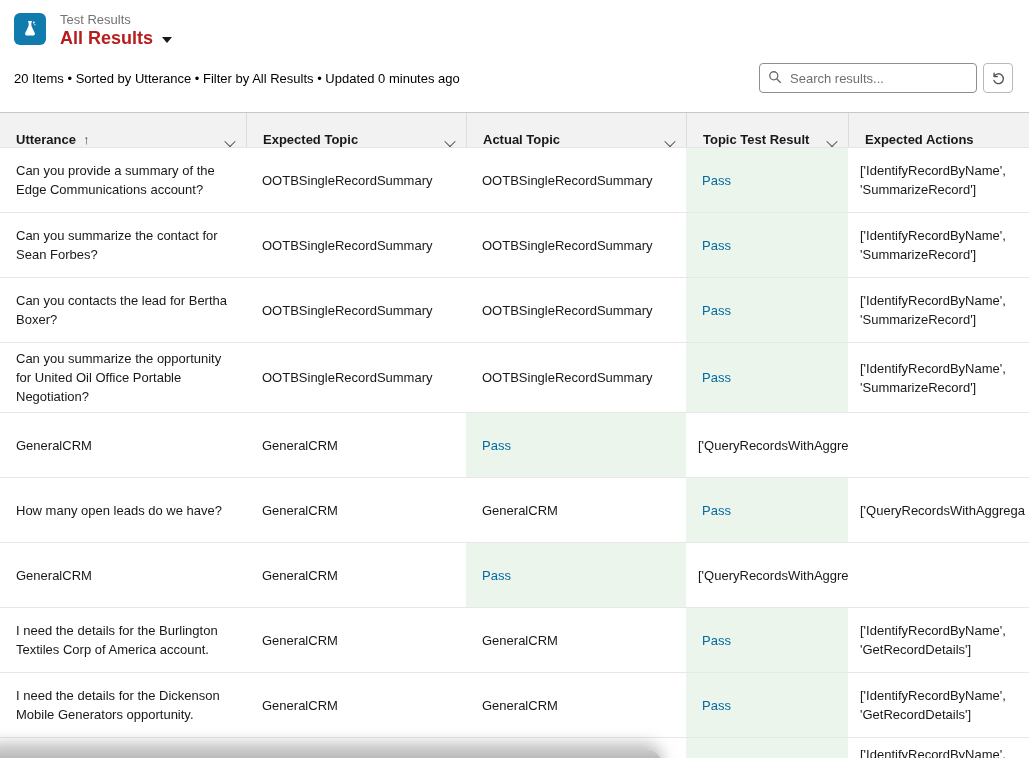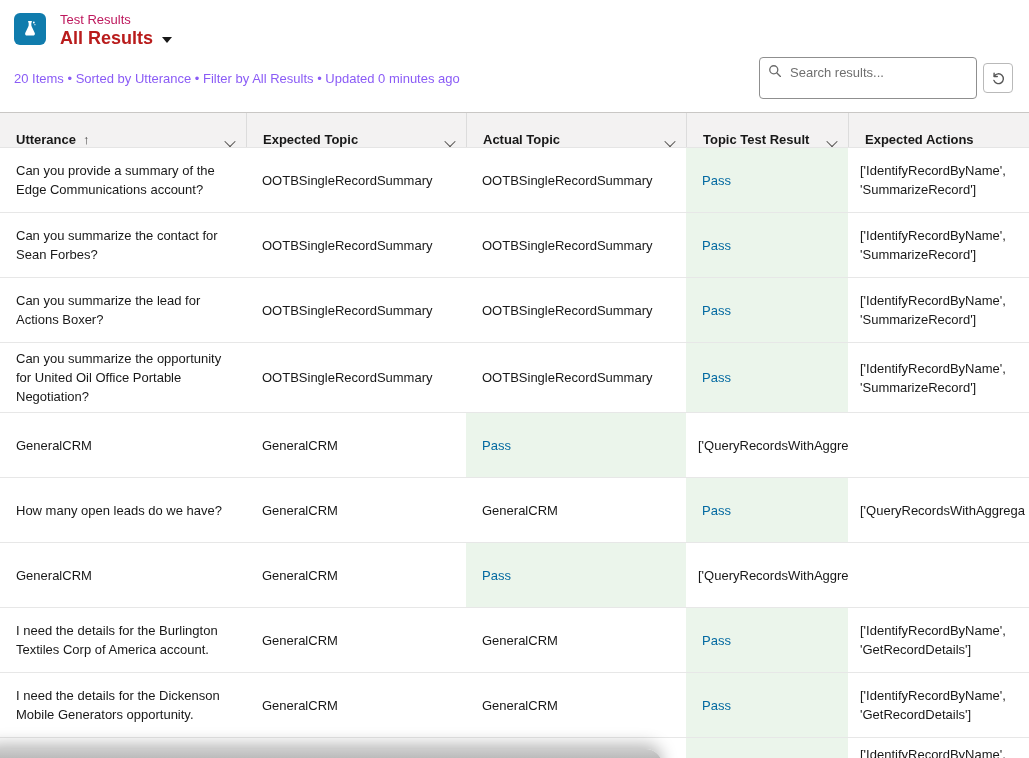--- a/index.html
+++ b/index.html
@@ -7,33 +7,33 @@
     position:relative;width:1029px;height:758px;overflow:hidden;background:#fff;
     font-family:"Liberation Sans",sans-serif;color:#181818;
   }
   
   .page-header{display:flex;align-items:flex-start;padding:13px 16px 0 14px;height:45px;box-sizing:border-box;}
   .obj-icon{
     width:32px;height:32px;border-radius:6px;background:#107cad;flex:0 0 32px;
     display:flex;align-items:center;justify-content:center;
   }
   .titles{margin-left:14px;display:flex;flex-direction:column;gap:2px;}
-  .obj-label{font-size:13px;color:#be185d;line-height:14px;}
+  .obj-label{font-size:13px;color:#737373;line-height:14px;}
   .view-row{display:flex;align-items:center;cursor:pointer;}
   .view-name{font-size:18px;font-weight:700;color:#b91c1c;line-height:19px;}
   .caret{width:0;height:0;border-left:5px solid transparent;border-right:5px solid transparent;
     border-top:6px solid #181818;margin-left:9px;margin-top:3px;}
   
   .toolbar{display:flex;align-items:center;justify-content:space-between;margin-top:18px;padding:0 16px 0 14px;height:30px;}
-  .summary{font-size:13px;color:#8b5cf6;}
+  .summary{font-size:13px;color:#000000;}
   .controls{display:flex;align-items:center;gap:6px;}
   .search{position:relative;}
   .search input{
     width:178px;height:28px;border:1px solid #8f8f8f;border-radius:4px;
-    padding:0 8px 12px 30px;font-size:13px;font-family:"Liberation Sans",sans-serif;color:#15803d;outline:none;
+    padding:0 8px 0 30px;font-size:13px;font-family:"Liberation Sans",sans-serif;color:#15803d;outline:none;
   }
   .search input::placeholder{color:#6f6f6f;}
   .search .mag{position:absolute;left:9px;top:7px;}
   .refresh-btn{
     width:30px;height:30px;border:1px solid #b9b9b9;border-radius:4px;background:#fff;
     display:flex;align-items:center;justify-content:center;cursor:pointer;padding:0;
   }
   
   .table{margin-top:19px;width:1098px;}
   .thead{
@@ -156,21 +156,21 @@
         <div class="td actions">['IdentifyRecordByName', 'SummarizeRecord']</div>
       </div>
       <div class="tr">
         <div class="td">Can you summarize the contact for Sean Forbes?</div>
         <div class="td">OOTBSingleRecordSummary</div>
         <div class="td">OOTBSingleRecordSummary</div>
         <div class="td result">Pass</div>
         <div class="td actions">['IdentifyRecordByName', 'SummarizeRecord']</div>
       </div>
       <div class="tr">
-        <div class="td">Can you summarize the lead for Actions Boxer?</div>
+        <div class="td">Can you contacts the lead for Bertha Boxer?</div>
         <div class="td">OOTBSingleRecordSummary</div>
         <div class="td">OOTBSingleRecordSummary</div>
         <div class="td result">Pass</div>
         <div class="td actions">['IdentifyRecordByName', 'SummarizeRecord']</div>
       </div>
       <div class="tr">
         <div class="td">Can you summarize the opportunity for United Oil Office Portable Negotiation?</div>
         <div class="td">OOTBSingleRecordSummary</div>
         <div class="td">OOTBSingleRecordSummary</div>
         <div class="td result">Pass</div>

